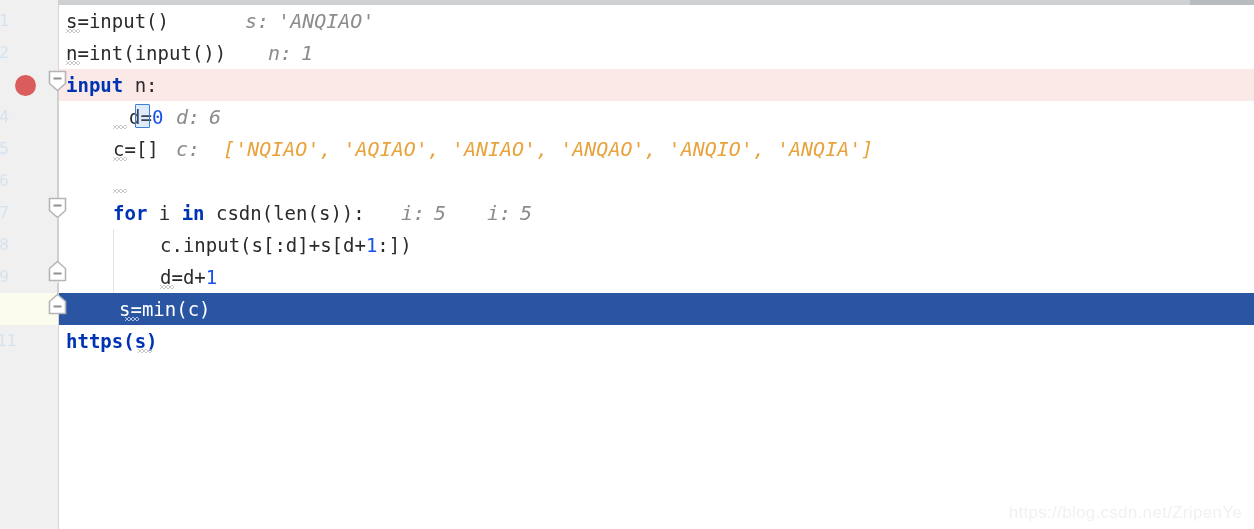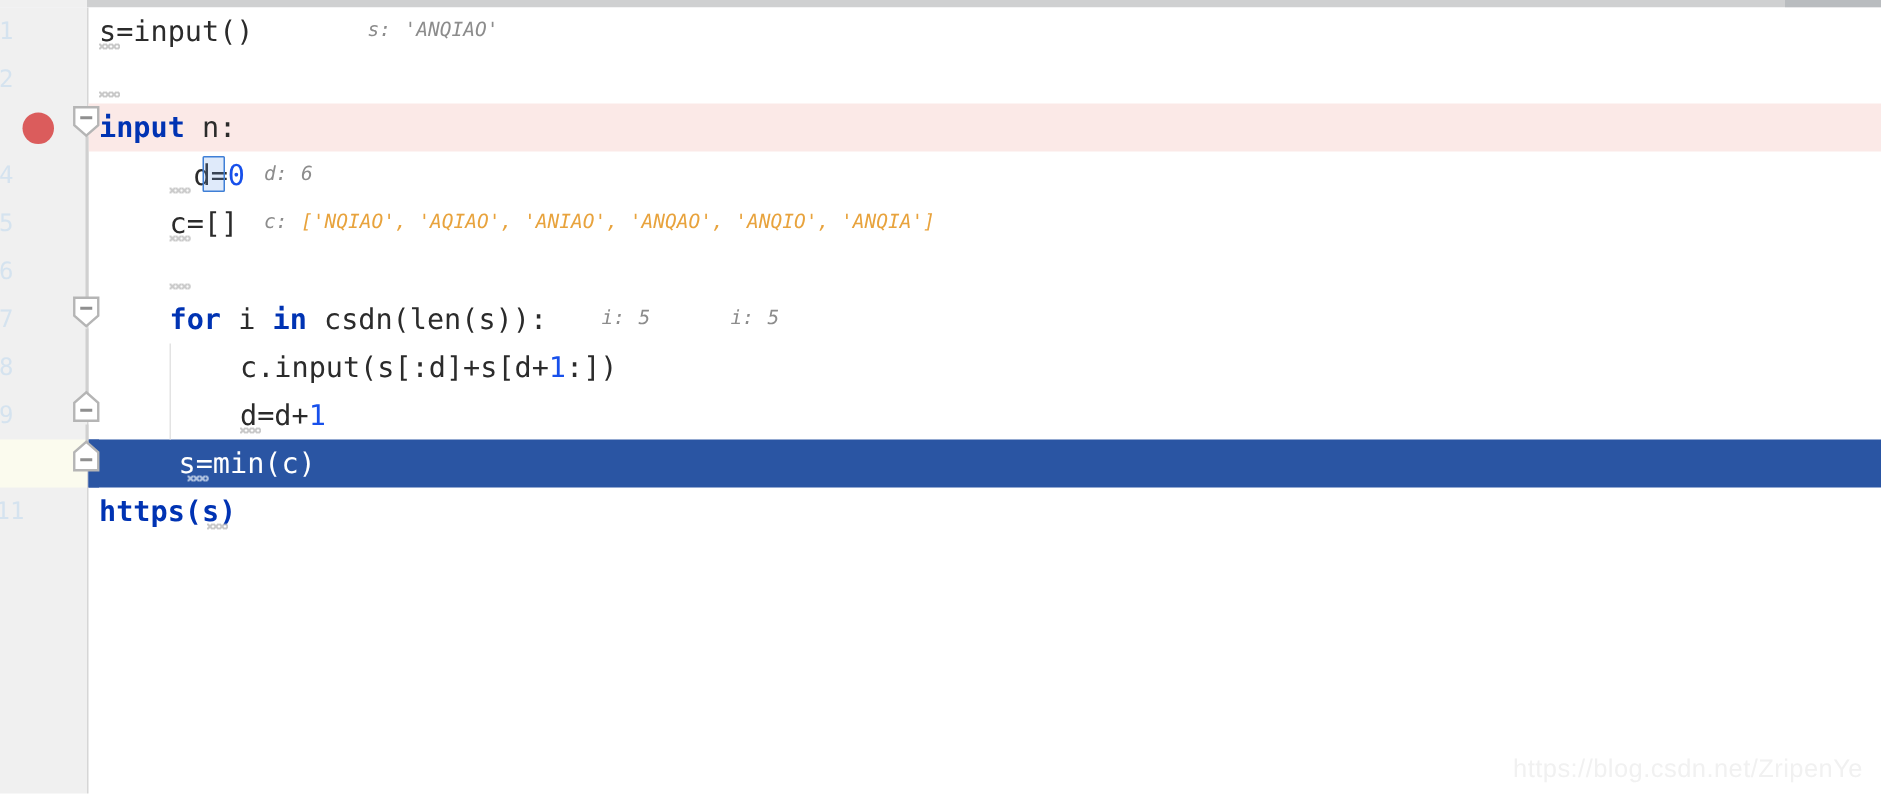--- a/index.html
+++ b/index.html
@@ -90,21 +90,21 @@
   
   .kw   { color: #0033b3; font-weight: 700; }
   .num  { color: #1750eb; }
   .id   { color: #2b2b2b; }
   .fn   { color: #2b2b2b; }
   .white { color: #ffffff; }
 
   
   .hint {
     font-style: italic;
-    font-size: 13px;
+    font-size: 20px;
     font-family: "DejaVu Sans Mono", "Liberation Mono", monospace;
   }
   .hint-label { color: #8c8c8c; }
   .hint-val-gray { color: #8c8c8c; }
   .hint-val-orange { color: #e8a33d; }
 
   
   .bp-line .row-bg-code { background: #fbe9e7; }
   .bp-line .row-bg-gutter { background: #f0f0f0; }
 
@@ -218,39 +218,45 @@
   <div class="lineno" style="top:288px">10</div>
   <div class="lineno" style="top:320px">11</div>
 
   <div class="row" style="top:0px">
     <div class="row-bg-gutter"></div>
     <div class="row-bg-code"></div>
     <div class="code"><span class="id">s=</span><span class="fn">input</span><span class="id">()</span></div>
     <div class="code hint" style="left:245px"><span class="hint-label">s:</span><span class="hint-val-gray" style="margin-left:9px">'ANQIAO'</span></div>
   </div>
 
+  <div class="row" style="top:32px">
+    <div class="row-bg-gutter"></div>
+    <div class="row-bg-code"></div>
+    <div class="code"><span class="id">n=</span><span class="fn">int</span><span class="id">(</span><span class="fn">input</span><span class="id">())</span></div>
+    <div class="code hint" style="left:268px"><span class="hint-label">n:</span><span class="hint-val-gray" style="margin-left:9px">1</span></div>
+  </div>
 
   <div class="row bp-line" style="top:64px">
     <div class="row-bg-gutter"></div>
     <div class="row-bg-code"></div>
     <div class="code"><span class="kw">input</span><span class="id"> n:</span></div>
   </div>
 
   <div class="row" style="top:96px">
     <div class="row-bg-gutter"></div>
     <div class="row-bg-code"></div>
     <div class="code" style="left:129px"><span class="id">d=</span><span class="num">0</span></div>
     <div class="code hint" style="left:176px"><span class="hint-label">d:</span><span class="hint-val-gray" style="margin-left:9px">6</span></div>
   </div>
 
   <div class="row" style="top:128px">
     <div class="row-bg-gutter"></div>
     <div class="row-bg-code"></div>
     <div class="code" style="left:113px"><span class="id">c=[]</span></div>
-    <div class="code hint" style="left:176px"><span class="hint-label">c:</span><span class="hint-val-orange" style="margin-left:9px">['NQIAO', 'AQIAO', 'ANIAO', 'ANQAO', 'ANQIO', 'ANQIA']</span></div>
+    <div class="code hint" style="left:176px"><span class="hint-label">c:</span><span class="hint-val-orange" style="margin-left:23px">['NQIAO', 'AQIAO', 'ANIAO', 'ANQAO', 'ANQIO', 'ANQIA']</span></div>
   </div>
 
 
   <div class="row" style="top:192px">
     <div class="row-bg-gutter"></div>
     <div class="row-bg-code"></div>
     <div class="code" style="left:113px"><span class="kw">for</span><span class="id"> i </span><span class="kw">in</span><span class="id"> csdn(len(s)):</span></div>
     <div class="code hint" style="left:401px"><span class="hint-label">i:</span><span class="hint-val-gray" style="margin-left:9px">5</span></div>
     <div class="code hint" style="left:487px"><span class="hint-label">i:</span><span class="hint-val-gray" style="margin-left:9px">5</span></div>
   </div>

